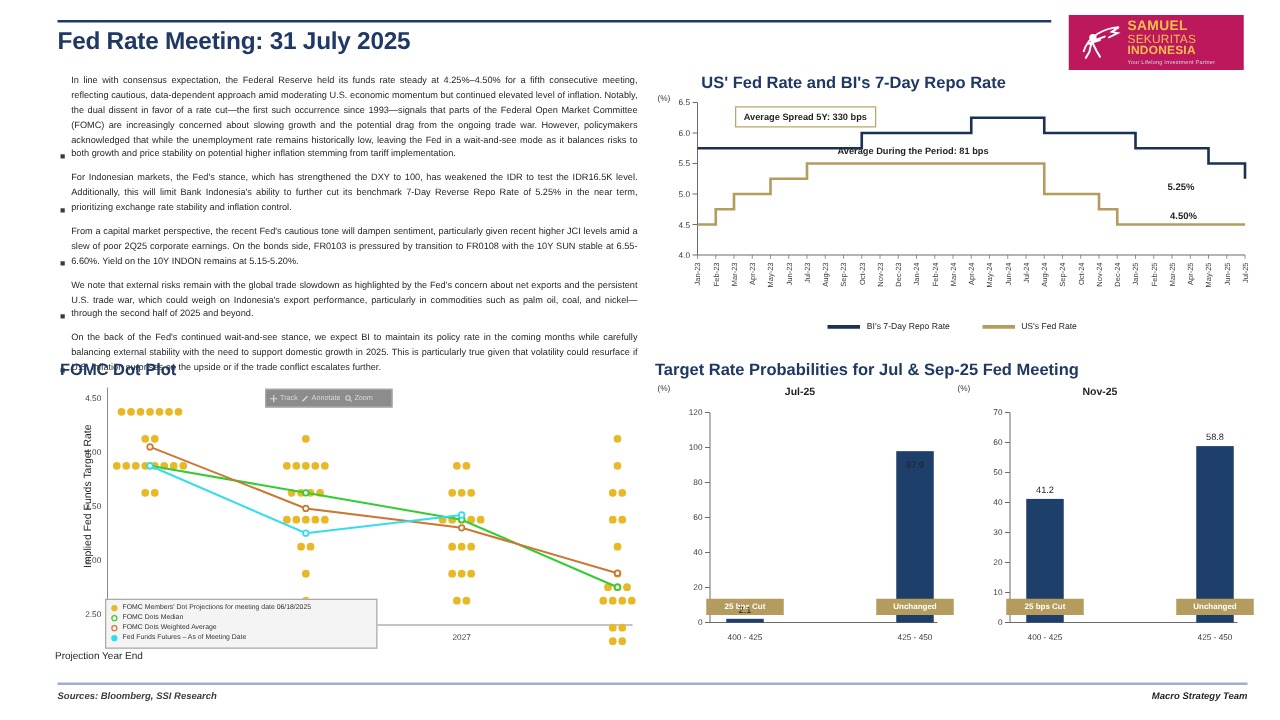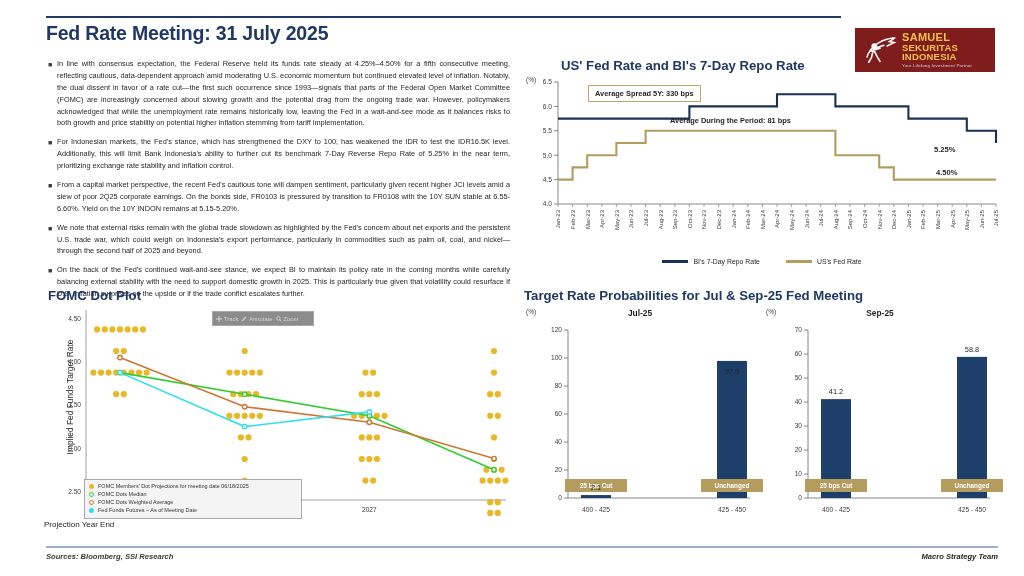--- a/index.html
+++ b/index.html
@@ -18,32 +18,32 @@
     position: absolute; left: 46px; top: 16px; width: 795px; height: 2px;
     background: #1f3864;
   }
   .title {
     position: absolute; left: 46px; top: 22px;
     font-size: 19.5px; font-weight: bold; color: #1f3864;
     letter-spacing: -0.2px;
   }
   .logo-box {
     position: absolute; left: 855px; top: 12px; width: 140px; height: 44px;
-    background: #7f1d1d; display: flex; align-items: center; padding: 0 6px; margin-top: 16px;
+    background: #be185d; display: flex; align-items: center; padding: 0 6px;
   }
   .logo-mark { width: 38px; height: 34px; flex: 0 0 38px; }
   .logo-text { margin-left: 3px; line-height: 1; }
   .logo-text .l1 { font-size: 11px; font-weight: bold; color: #f2c14a; letter-spacing: .3px; }
-  .logo-text .l2 { font-size: 9.5px; font-weight: bold; color: #f2c14a; letter-spacing: .2px; }
+  .logo-text .l2 { font-size: 9.5px; font-weight: normal; color: #f2c14a; letter-spacing: .2px; }
   .logo-text .l3 { font-size: 9.5px; font-weight: bold; color: #f2c14a; letter-spacing: .2px; }
   .logo-text .tag { font-size: 4.4px; color: #cfd6e4; margin-top: 2px; letter-spacing: .2px; }
 
   
   .bullets { position: absolute; left: 48px; top: 58px; width: 462px; }
-  .bullet { display: flex; margin-bottom: 7px; }
+  .bullet { display: flex; margin-bottom: 7px; align-items: flex-end; }
   .bullet .sq {
     flex: 0 0 9px; margin-top: 3px; color: #3b3b3b; font-size: 7px; line-height: 1;
   }
   .bullet p {
     font-size: 7.35px; line-height: 1.62; text-align: justify; color: #231f20;
     hyphens: none;
   }
 
   
   .chart-title {
@@ -455,21 +455,21 @@
           <rect x="193" y="40.94" width="30" height="137.06" fill="#1f3f6b"></rect>
           <text x="208" y="192" text-anchor="middle" class="tick-lbl">425 - 450</text>
         </svg>
       <div class="tanbox" id="julTag0" style="width: 62px; left: 41px; top: 170.68px;">25 bps Cut</div>
       <div class="tanbox" id="julTag1" style="width: 62px; left: 177px; top: 170.68px;">Unchanged</div>
       <div class="barval" id="julVal0" style="left: 42px; width: 60px; top: 175.06px;">2.1</div>
       <div class="barval" id="julVal1" style="left: 178px; width: 60px; top: 40.94px; margin-top: 18px;">97.9</div>
     </div>
 
     <div class="sub-chart" id="subSep" style="left:240px;">
-      <div class="sub-title">Sep-25</div>
+      <div class="sub-title">Nov-25</div>
       <div class="sub-unit">(%)</div>
       <svg id="sepSvg" width="232" height="210" style="position:absolute;top:12px;left:0;">
           <line x1="44" y1="10" x2="44" y2="178" stroke="#6b6b6b" stroke-width="0.8"></line>
           <line x1="44" y1="178" x2="226" y2="178" stroke="#6b6b6b" stroke-width="0.8"></line>
           <line x1="40" y1="178" x2="44" y2="178" stroke="#6b6b6b" stroke-width="0.8"></line>
           <text x="38" y="180.4" text-anchor="end" class="tick-lbl">0</text>
           <line x1="40" y1="154" x2="44" y2="154" stroke="#6b6b6b" stroke-width="0.8"></line>
           <text x="38" y="156.4" text-anchor="end" class="tick-lbl">10</text>
           <line x1="40" y1="130" x2="44" y2="130" stroke="#6b6b6b" stroke-width="0.8"></line>
           <text x="38" y="132.4" text-anchor="end" class="tick-lbl">20</text>

